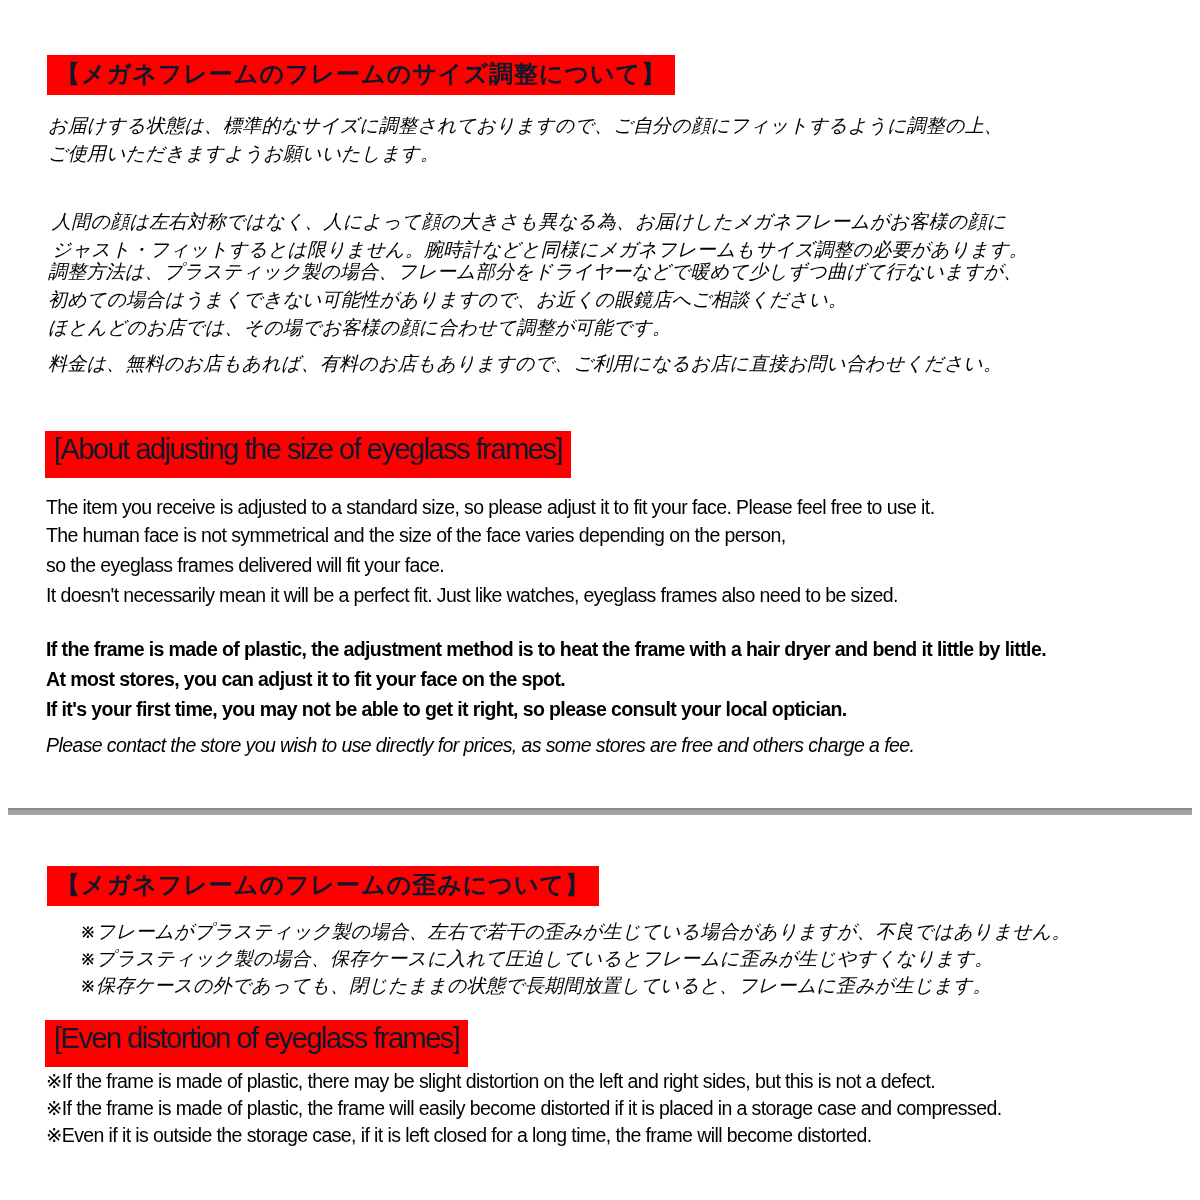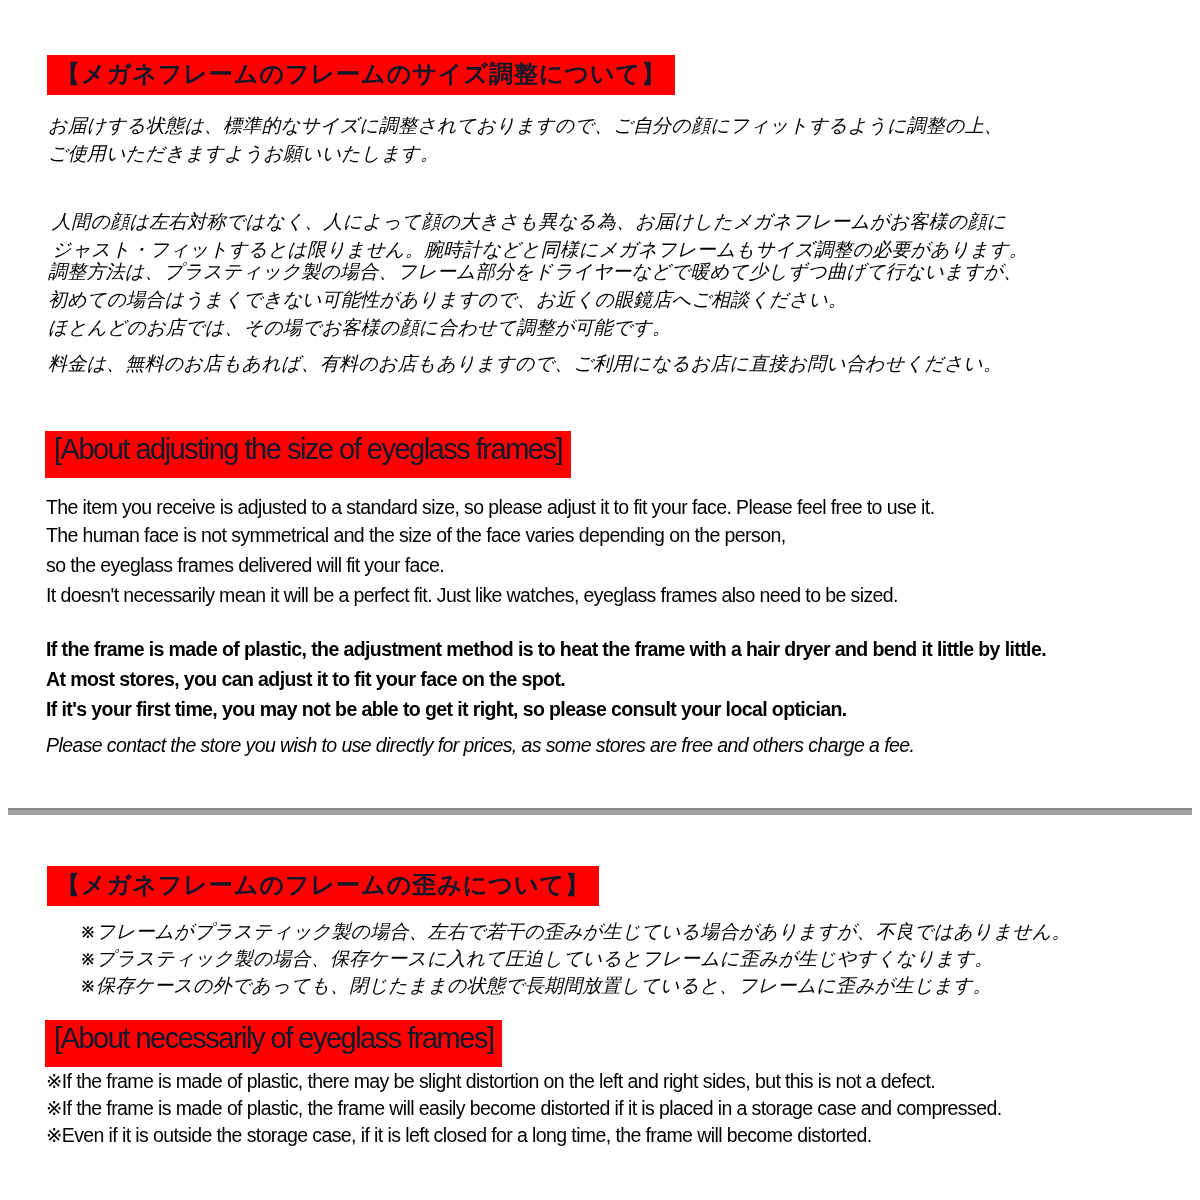--- a/index.html
+++ b/index.html
@@ -79,21 +79,21 @@
   <div class="divider"></div>
 
   <div class="banner banner-jp" style="left:47px;top:866px;">【メガネフレームのフレームの歪みについて】</div>
 
   <div class="jp-block notes-jp" style="left:48px;top:918px;margin-left:32px;">
     <div>※フレームがプラスティック製の場合、左右で若干の歪みが生じている場合がありますが、不良ではありません。</div>
     <div>※プラスティック製の場合、保存ケースに入れて圧迫しているとフレームに歪みが生じやすくなります。</div>
     <div>※保存ケースの外であっても、閉じたままの状態で長期間放置していると、フレームに歪みが生じます。</div>
   </div>
 
-  <div class="banner banner-en" style="left:45px;top:1020px;">[About necessarily of eyeglass frames]</div>
+  <div class="banner banner-en" style="left:45px;top:1020px;">[Even distortion of eyeglass frames]</div>
 
   <div class="en-block notes-en" style="left:46px;top:1068px;">
     <div>※If the frame is made of plastic, there may be slight distortion on the left and right sides, but this is not a defect.</div>
     <div>※If the frame is made of plastic, the frame will easily become distorted if it is placed in a storage case and compressed.</div>
     <div>※Even if it is outside the storage case, if it is left closed for a long time, the frame will become distorted.</div>
   </div>
 
 </div>
 
 </body></html>

